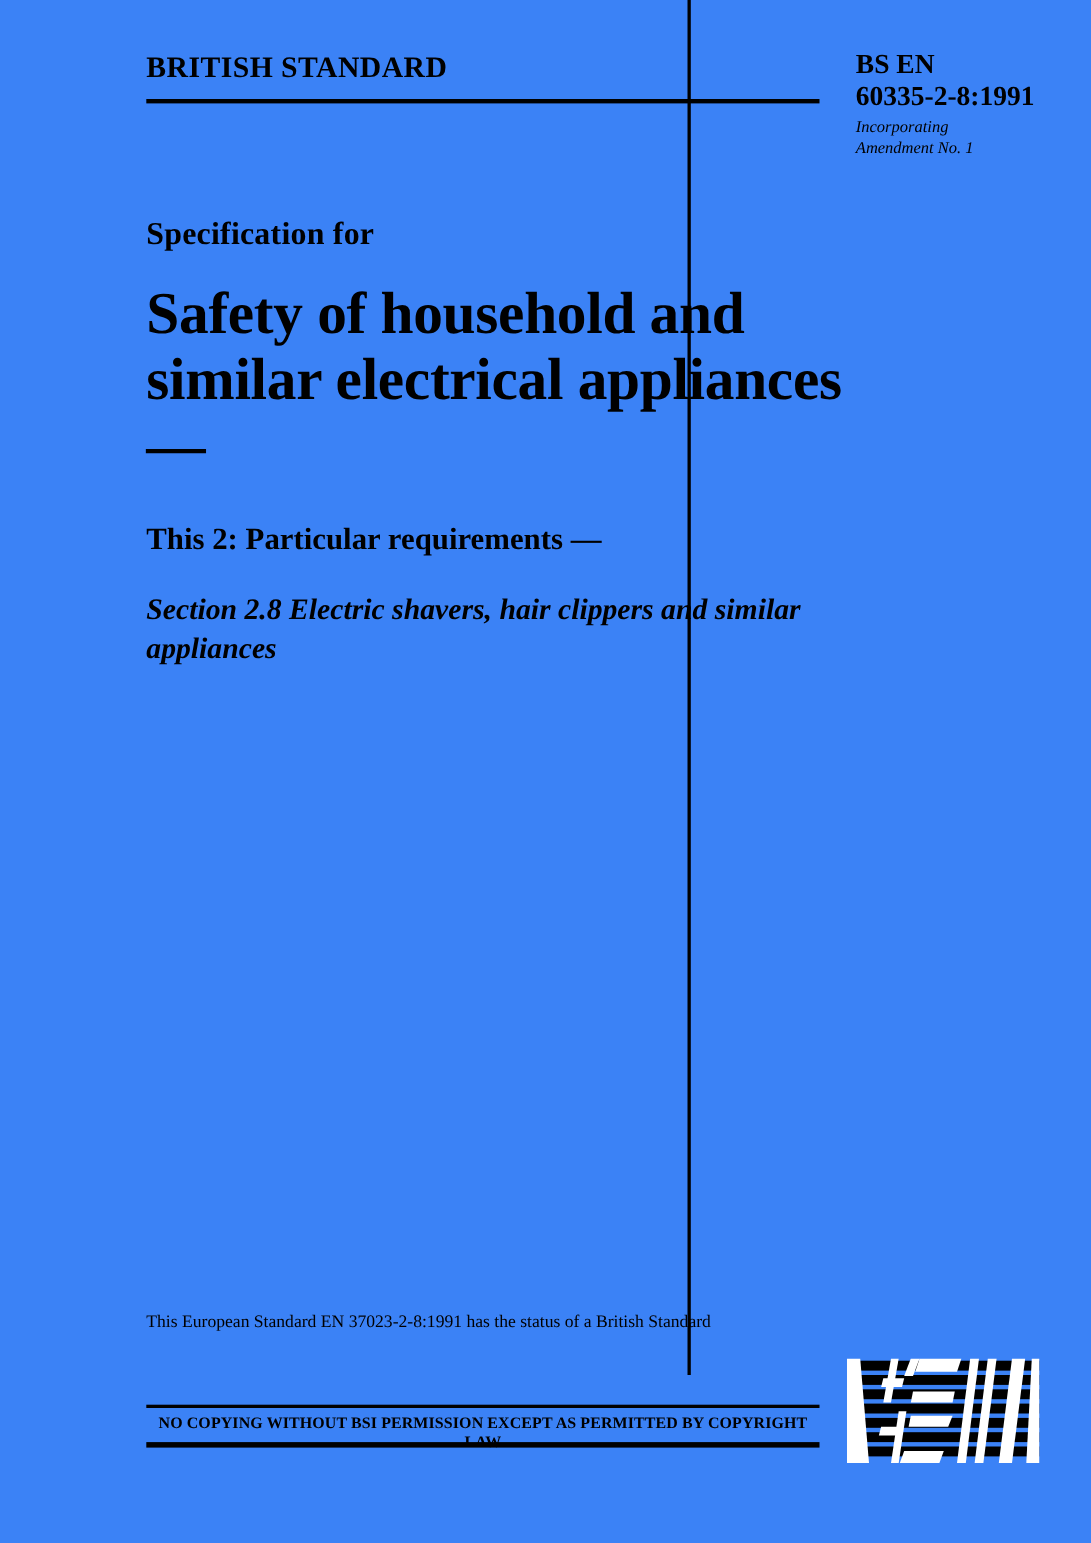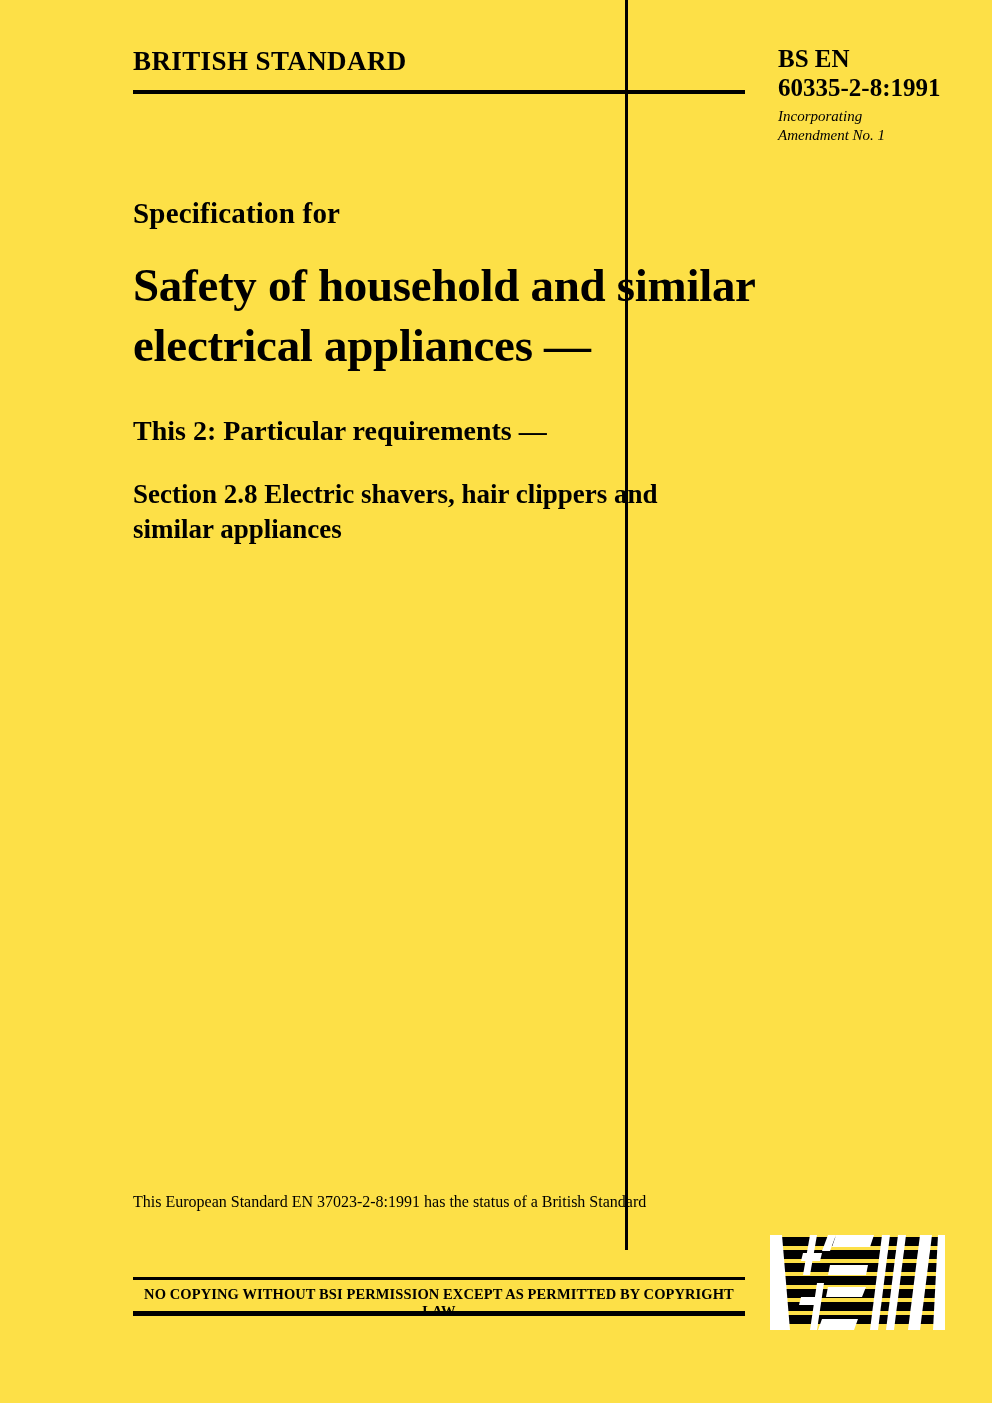--- a/index.html
+++ b/index.html
@@ -9,21 +9,21 @@
   }
   body {
     font-family: "Liberation Serif", serif;
     color: #000000;
   }
   .page {
     position: relative;
     width: 992px;
     height: 1403px;
     margin: 0 auto;
-    background: #fde047;
+    background: #3b82f6;
     overflow: hidden;
   }
 
   
   .header {
     position: absolute;
     left: 133px;
     top: 40px;
     width: 810px;
     height: 100px;
@@ -88,39 +88,40 @@
     font-family: "Liberation Serif", serif;
     font-weight: bold;
     font-size: 29px;
     line-height: 36px;
     letter-spacing: 0.2px;
   }
   .main-title {
     margin-top: 24px;
     font-family: "Liberation Serif", serif;
     font-weight: bold;
-    font-size: 47px;
+    font-size: 54px;
     line-height: 60px;
     letter-spacing: -0.3px;
     width: 640px;
   }
   .part-line {
     margin-top: 38px;
     font-family: "Liberation Serif", serif;
     font-weight: bold;
     font-size: 28px;
     line-height: 36px;
   }
   .section-line {
     margin-top: 28px;
     font-family: "Liberation Serif", serif;
     font-weight: bold;
     font-size: 27px;
     line-height: 35px;
     width: 600px;
+    font-style: italic;
   }
 
   
   .status-note {
     position: absolute;
     left: 133px;
     top: 1192px;
     width: 560px;
     font-family: "Liberation Serif", serif;
     font-size: 16px;

